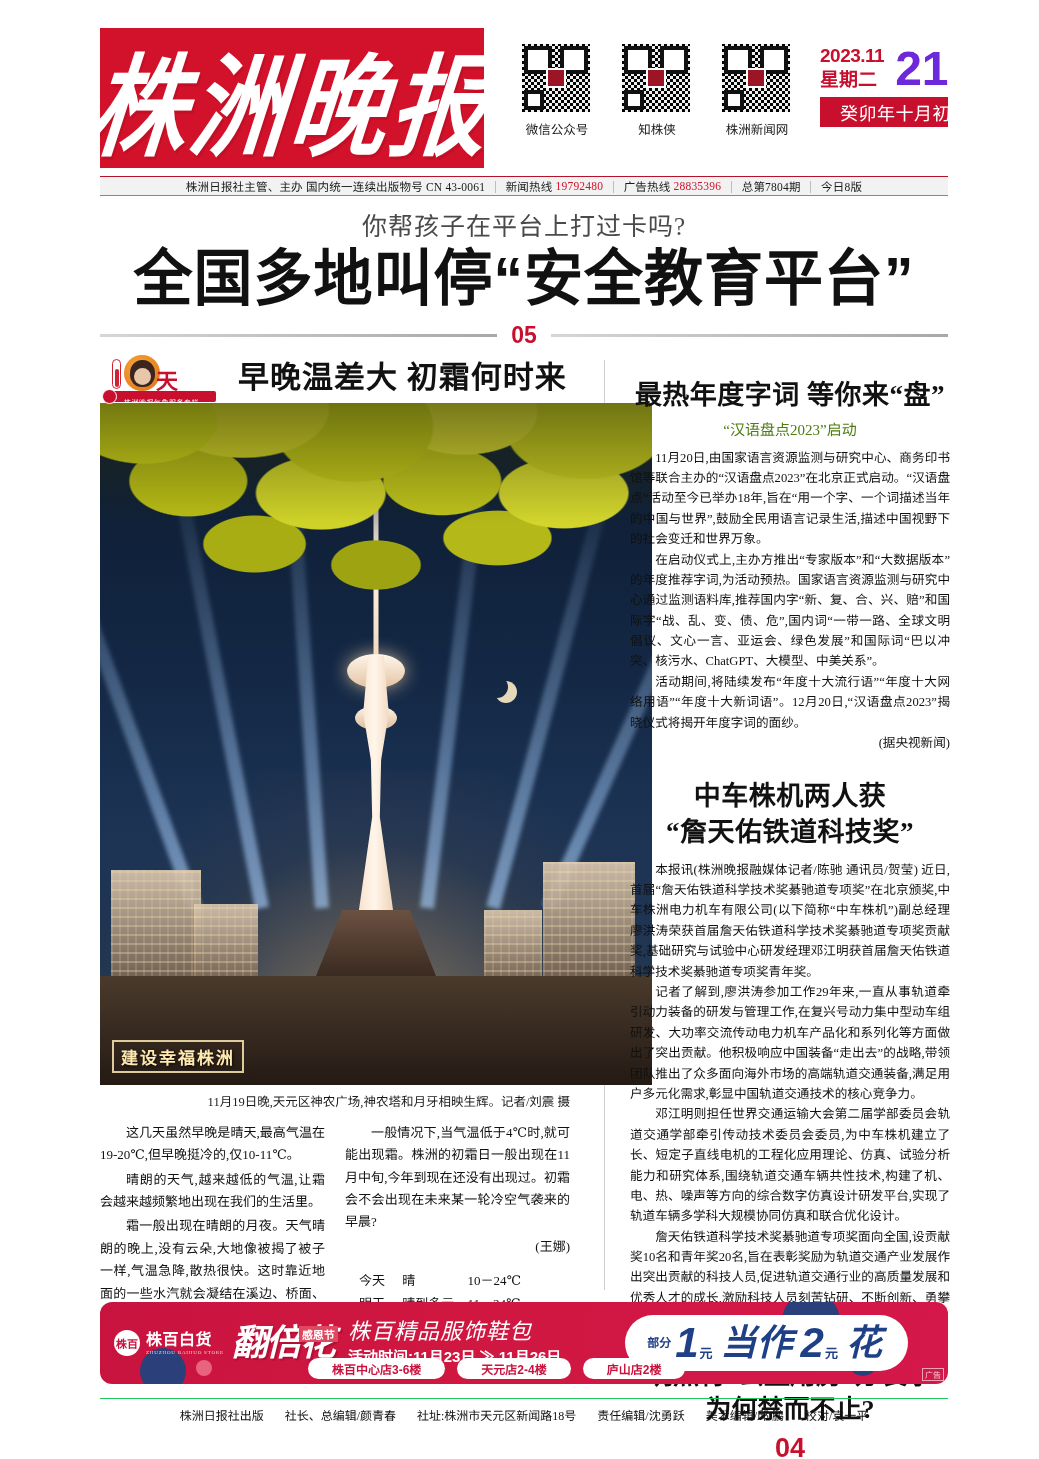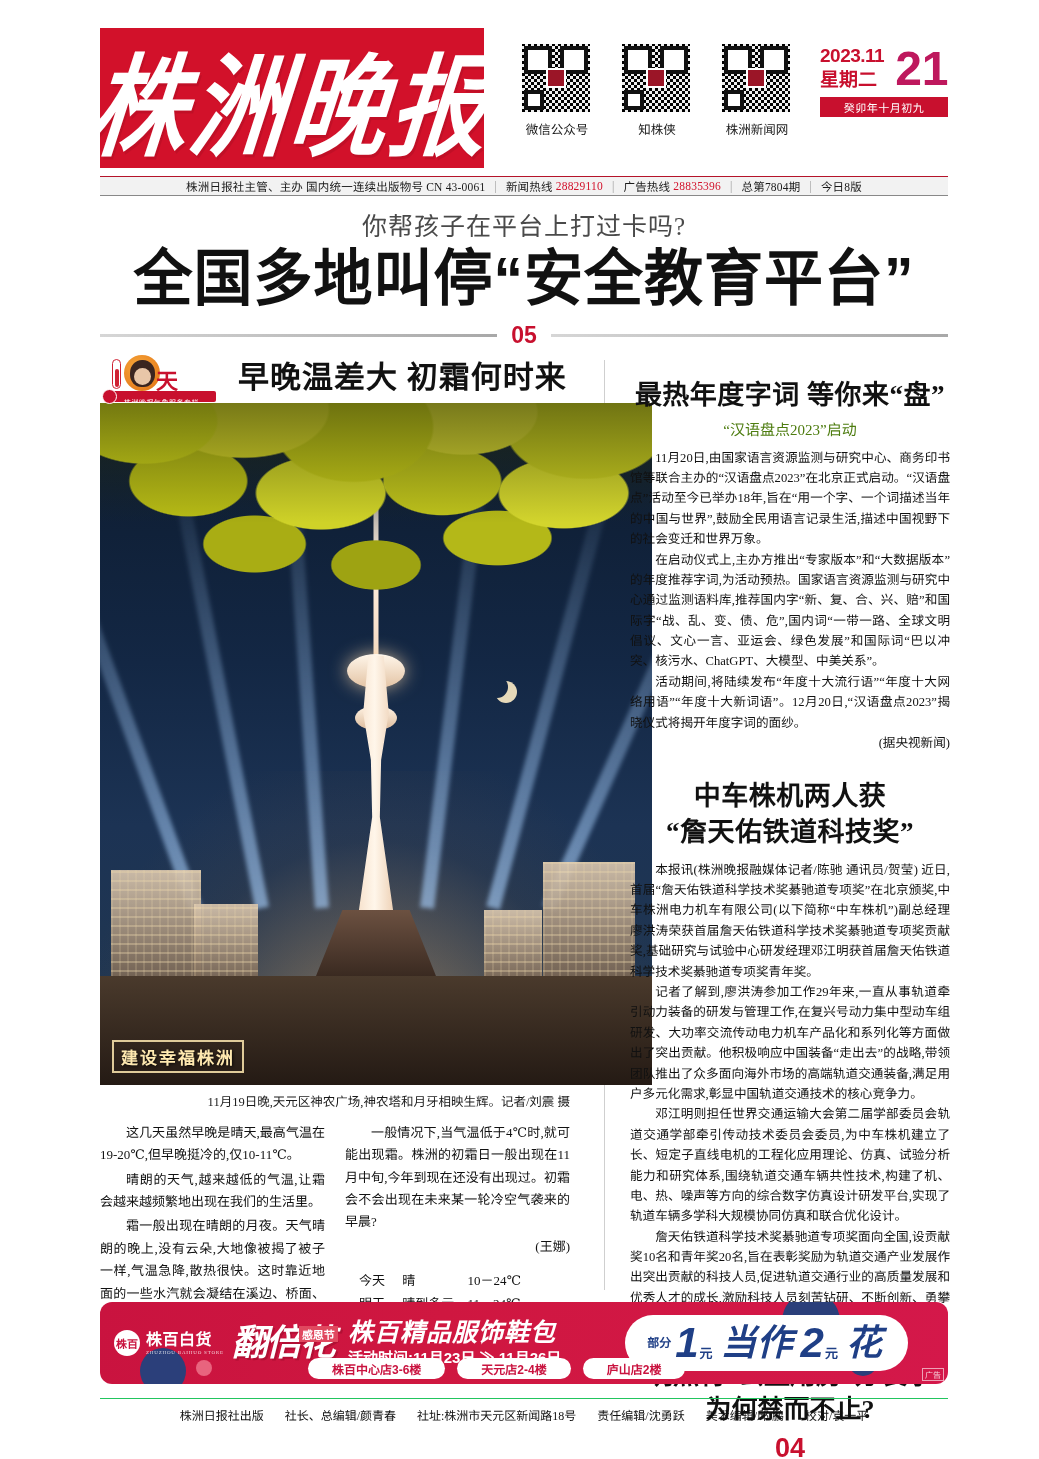--- a/index.html
+++ b/index.html
@@ -58,24 +58,24 @@
   .qr-label { font-size: 12.5px; color:#1a1a1a; margin-top:5px; white-space:nowrap;
               font-family:"Liberation Serif","DejaVu Serif",serif; }
 
   .datebox { margin-left: 26px; margin-top: 18px; width: 128px; }
   .date-top { display:flex; align-items:flex-start; }
   .date-left { text-align:left; padding-right:6px; }
   .date-ym { font-size: 19px; font-weight: bold; color:#c8102e; line-height: 1.1; letter-spacing:-0.5px;
              font-family:"Liberation Sans", sans-serif; }
   .date-week { font-size: 19px; font-weight: bold; color:#c8102e; line-height: 1.2; margin-top:2px; }
   .date-sep { width:2px; background:#c8102e; align-self:stretch; margin:2px 5px 2px 0; }
-  .date-day { font-size: 48px; font-weight: bold; color:#be185d; line-height: 0.95;
+  .date-day { font-size: 48px; font-weight: bold; color:#6d28d9; line-height: 0.95;
               font-family:"Liberation Sans", sans-serif;text-align:center; }
   .date-lunar {
-    margin-top:5px; background:#c8102e; color:#fff; font-size:11px;
+    margin-top:5px; background:#c8102e; color:#fff; font-size:18px;
     text-align:center; padding:2px 20px; white-space:nowrap; letter-spacing:0.5px;
   }
 
   
   .infobar {
     position:absolute; left:100px; top:176px; width:848px;
     border-top:1.5px solid #b5132a; border-bottom:1px solid #888;
     background:#f2f2f2; height:20px;
     display:flex; align-items:center; justify-content:center;
     font-size:11.5px; color:#1a1a1a; white-space:nowrap; letter-spacing:0.2px;
@@ -316,21 +316,21 @@
     font-size:36px; font-weight:bold; color:#fff; letter-spacing:-2px; line-height:0.95;
     font-family:"Liberation Sans",sans-serif; font-style:italic;
     text-shadow:2px 2px 0 rgba(150,10,40,.5);
   }
   .ad-fan-tag {
     position:absolute; right:-4px; top:0px; font-size:11px; color:#fff; font-weight:bold;
     font-family:"Liberation Sans",sans-serif; background:#e0485f; padding:0 3px;
   }
   .ad-mid { margin-left:14px; z-index:3; }
   .ad-mid-title {
-    font-size:25px; font-weight:bold; color:#fff; letter-spacing:1px; line-height:1.05;
+    font-size:22px; font-weight:normal; color:#fff; letter-spacing:1px; line-height:1.05;
     font-family:"Liberation Sans",sans-serif; font-style:italic;
   }
   .ad-mid-sub {
     font-size:15px; font-weight:bold; color:#fff; margin-top:1px;
     font-family:"Liberation Sans",sans-serif;
   }
   .ad-pills { position:absolute; left:208px; bottom:5px; display:flex; gap:12px; z-index:4; }
   .ad-pill {
     background:#fff; color:#c9133f; font-size:12px; font-weight:bold;
     border-radius:11px; padding:2px 24px; white-space:nowrap;
@@ -407,21 +407,21 @@
         <div class="date-day">21</div>
       </div>
       <div class="date-lunar">癸卯年十月初九</div>
     </div>
   </div>
 
   <div class="infobar">
     <span>株洲日报社主管、主办 国内统一连续出版物号 CN 43-0061</span>
     <span class="sep">|</span>
     <span>新闻热线</span>&nbsp;
-    <span class="hot">28829110</span>
+    <span class="hot">19792480</span>
     <span class="sep">|</span>
     <span>广告热线</span>&nbsp;
     <span class="hot">28835396</span>
     <span class="sep">|</span>
     <span>总第7804期</span>
     <span class="sep">|</span>
     <span>今日8版</span>
   </div>
 
   <div class="lead">

